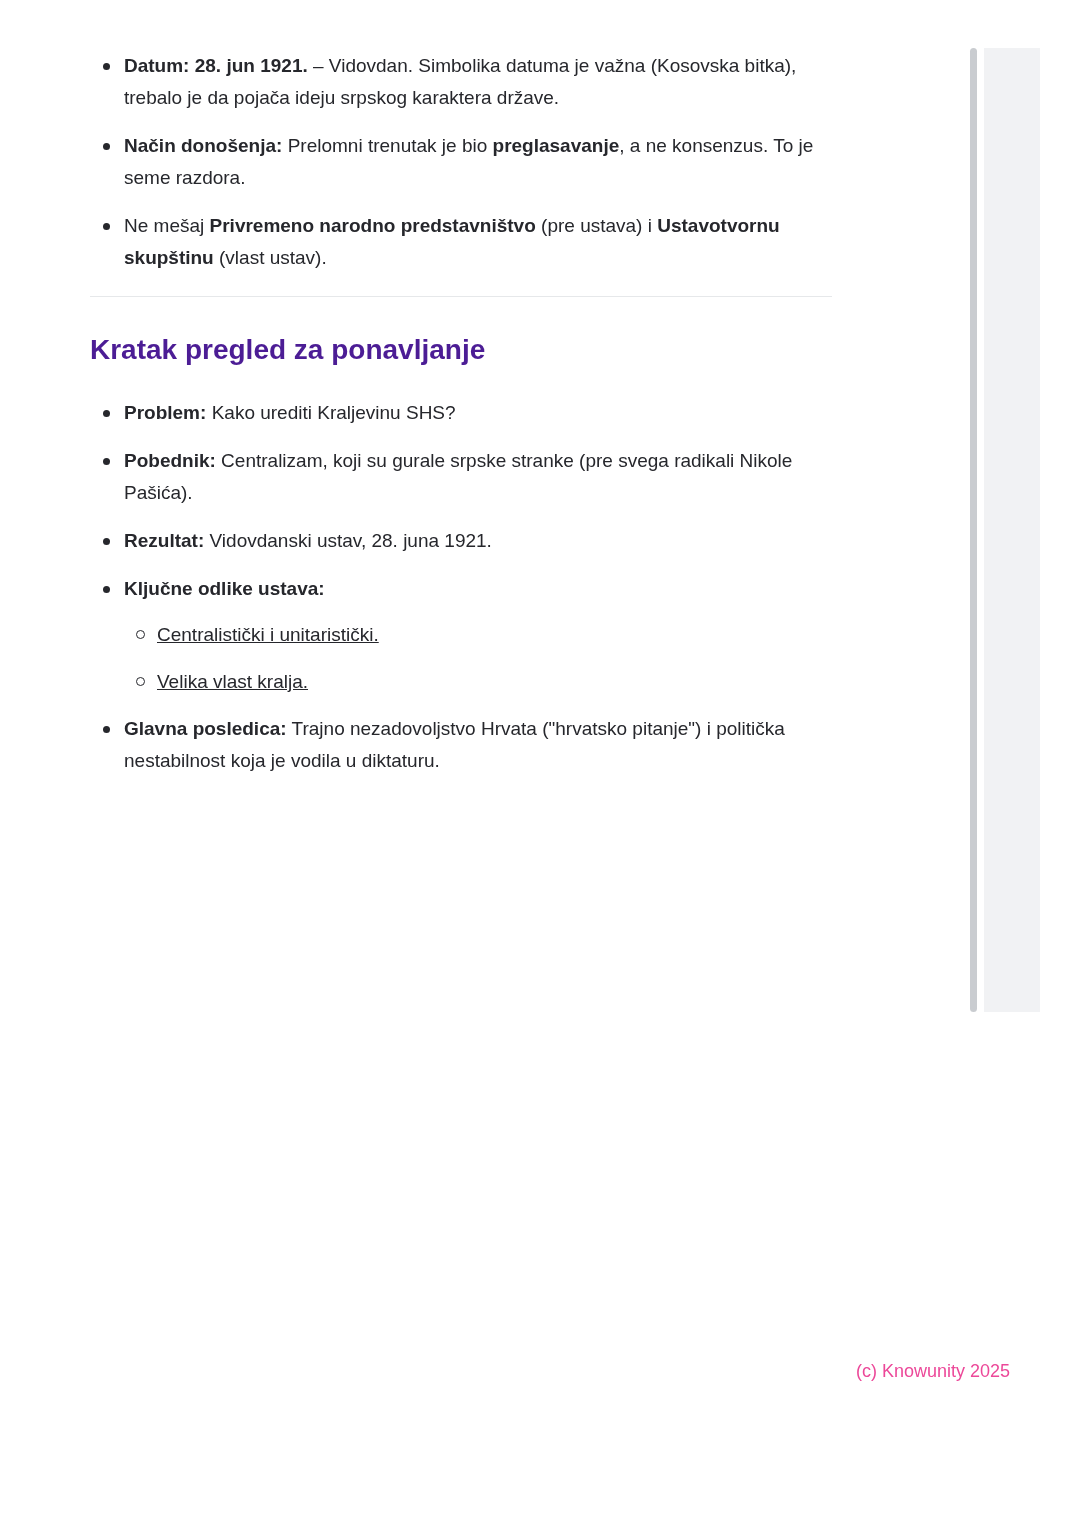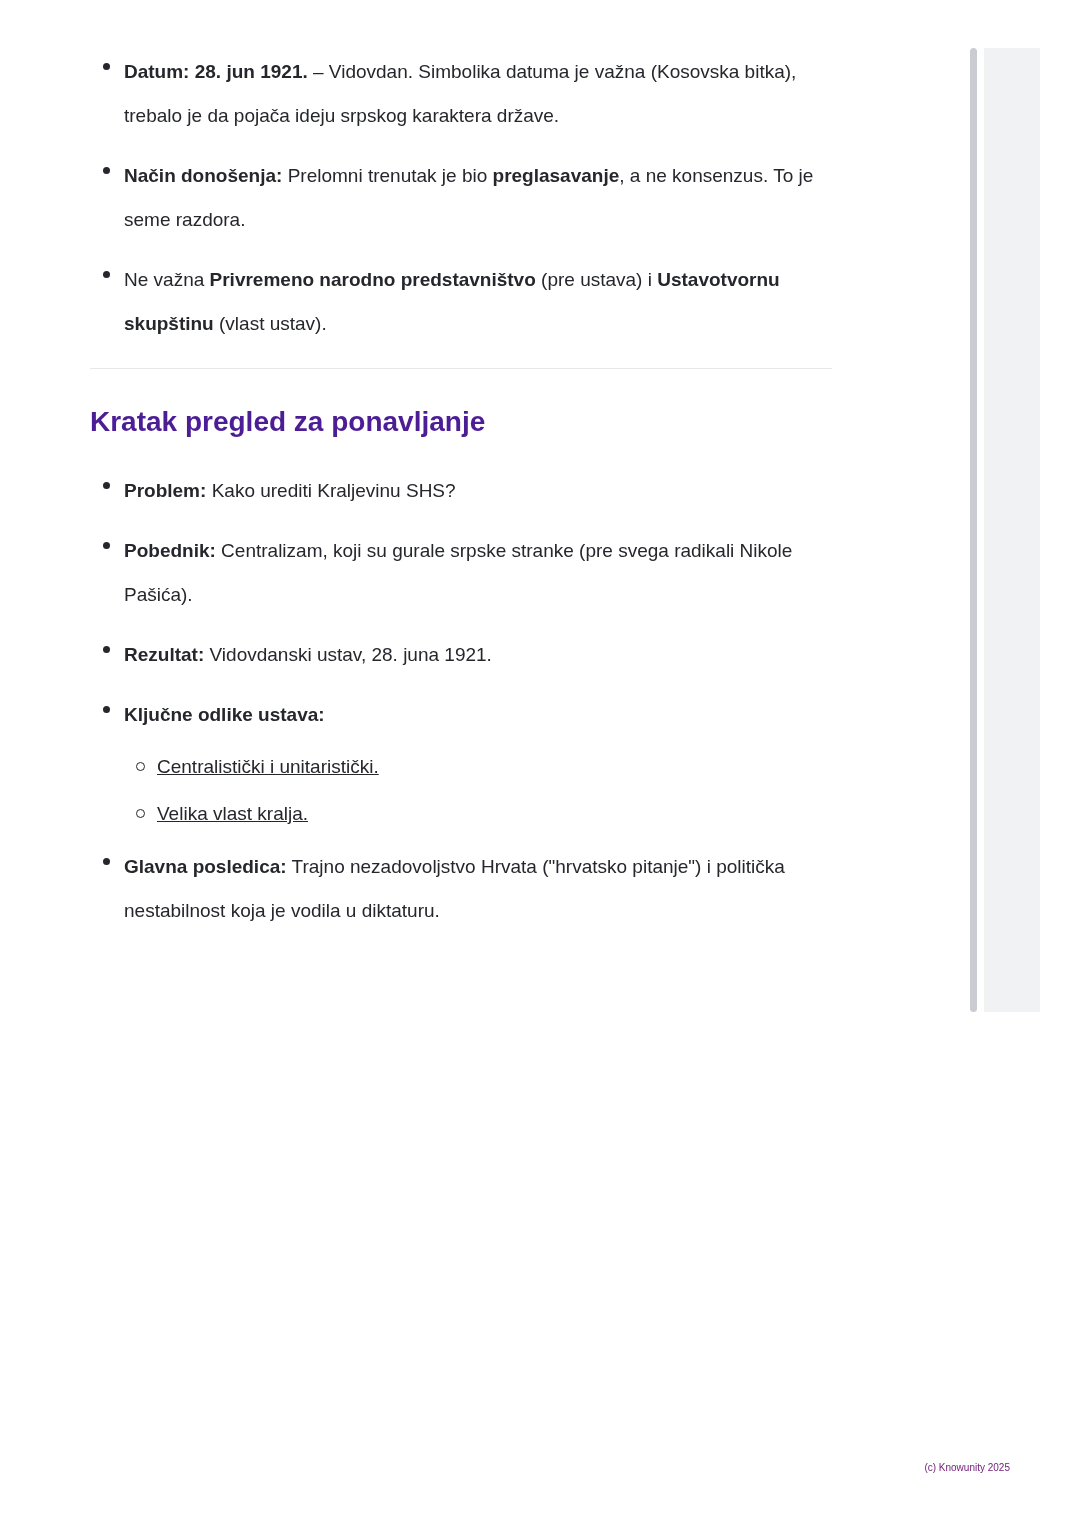--- a/index.html
+++ b/index.html
@@ -23,21 +23,21 @@
   }
   ul {
     list-style: none;
     margin: 0;
     padding: 0;
   }
   .b-item {
     display: flex;
     margin-bottom: 16px;
     font-size: 19px;
-    line-height: 44px;
+    line-height: 32px;
   }
   .marker-cell {
     flex: 0 0 34px;
   }
   .dot {
     display: block;
     width: 7px;
     height: 7px;
     border-radius: 50%;
     background: #26272c;
@@ -82,23 +82,23 @@
   h2.section-heading {
     color: #4c1d95;
     font-size: 28px;
     line-height: 34px;
     font-weight: 700;
     margin: 36px 0 30px 0;
   }
   .footer-credit {
     position: absolute;
     right: 70px;
-    top: 1462px;
-    font-size: 10px;
-    color: #701a75;
+    top: 1361px;
+    font-size: 18px;
+    color: #ec4899;
   }
   .side-panel {
     position: absolute;
     left: 984px;
     top: 48px;
     width: 56px;
     height: 964px;
     background: #f1f2f4;
   }
   .scroll-thumb {
@@ -126,21 +126,21 @@
     <li class="b-item">
       <span class="marker-cell">
           <span class="dot"></span>
         </span>
       <span class="b-text"><span class="bold">Način donošenja:</span><span> Prelomni trenutak je bio </span><span class="bold">preglasavanje</span><span>, a ne konsenzus. To je seme razdora.</span></span>
     </li>
     <li class="b-item">
       <span class="marker-cell">
           <span class="dot"></span>
         </span>
-      <span class="b-text"><span>Ne važna </span><span class="bold">Privremeno narodno predstavništvo</span><span> (pre ustava) i </span><span class="bold">Ustavotvornu skupštinu</span><span> (vlast ustav).</span></span>
+      <span class="b-text"><span>Ne mešaj </span><span class="bold">Privremeno narodno predstavništvo</span><span> (pre ustava) i </span><span class="bold">Ustavotvornu skupštinu</span><span> (vlast ustav).</span></span>
     </li>
   </ul>
 
   <hr class="divider">
 
   <h2 class="section-heading">Kratak pregled za ponavljanje</h2>
 
   <ul>
     <li class="b-item">
       <span class="marker-cell">

